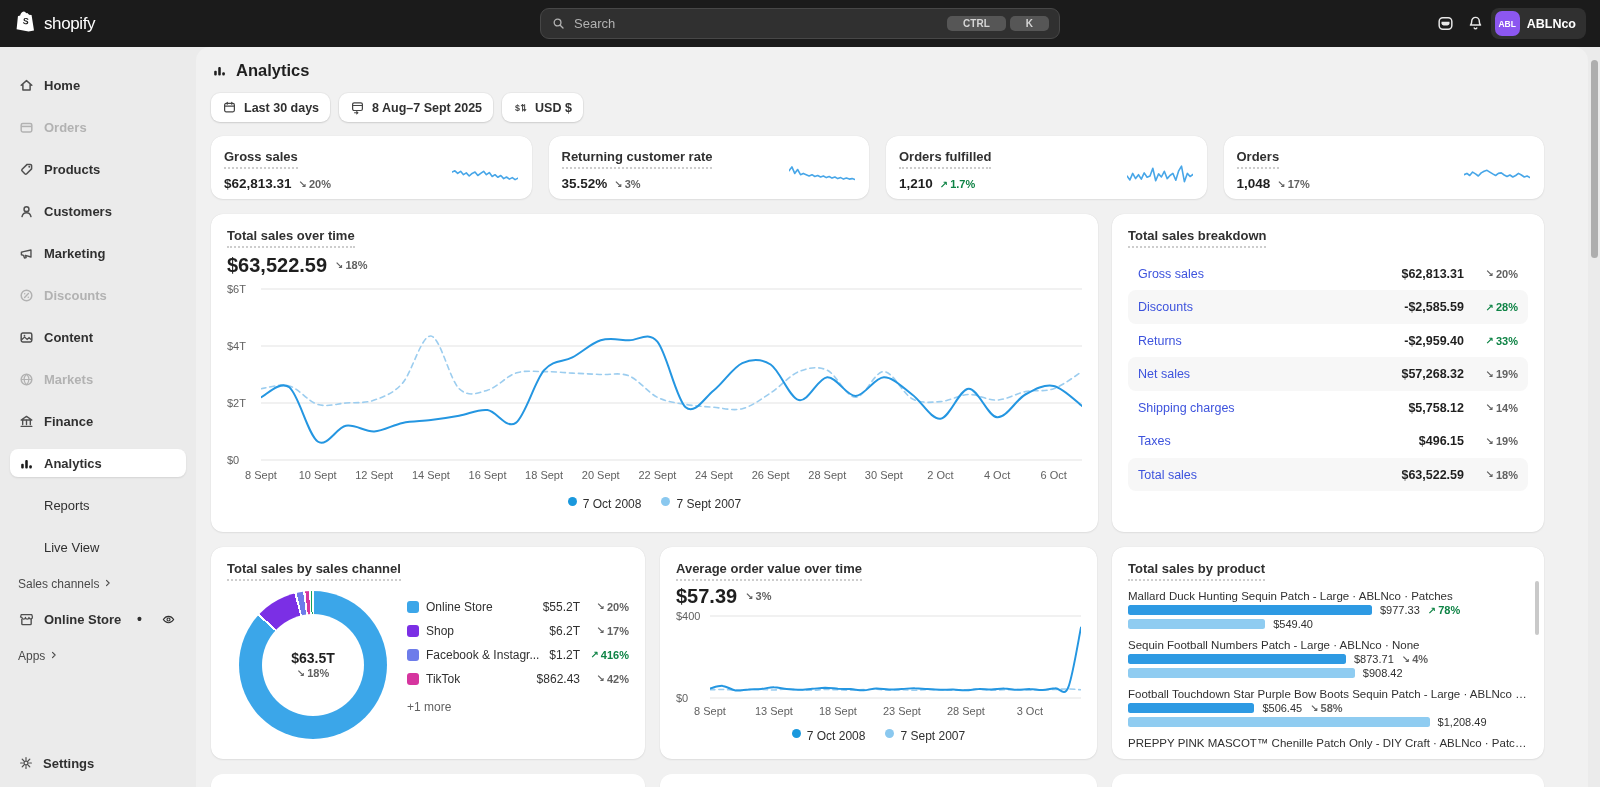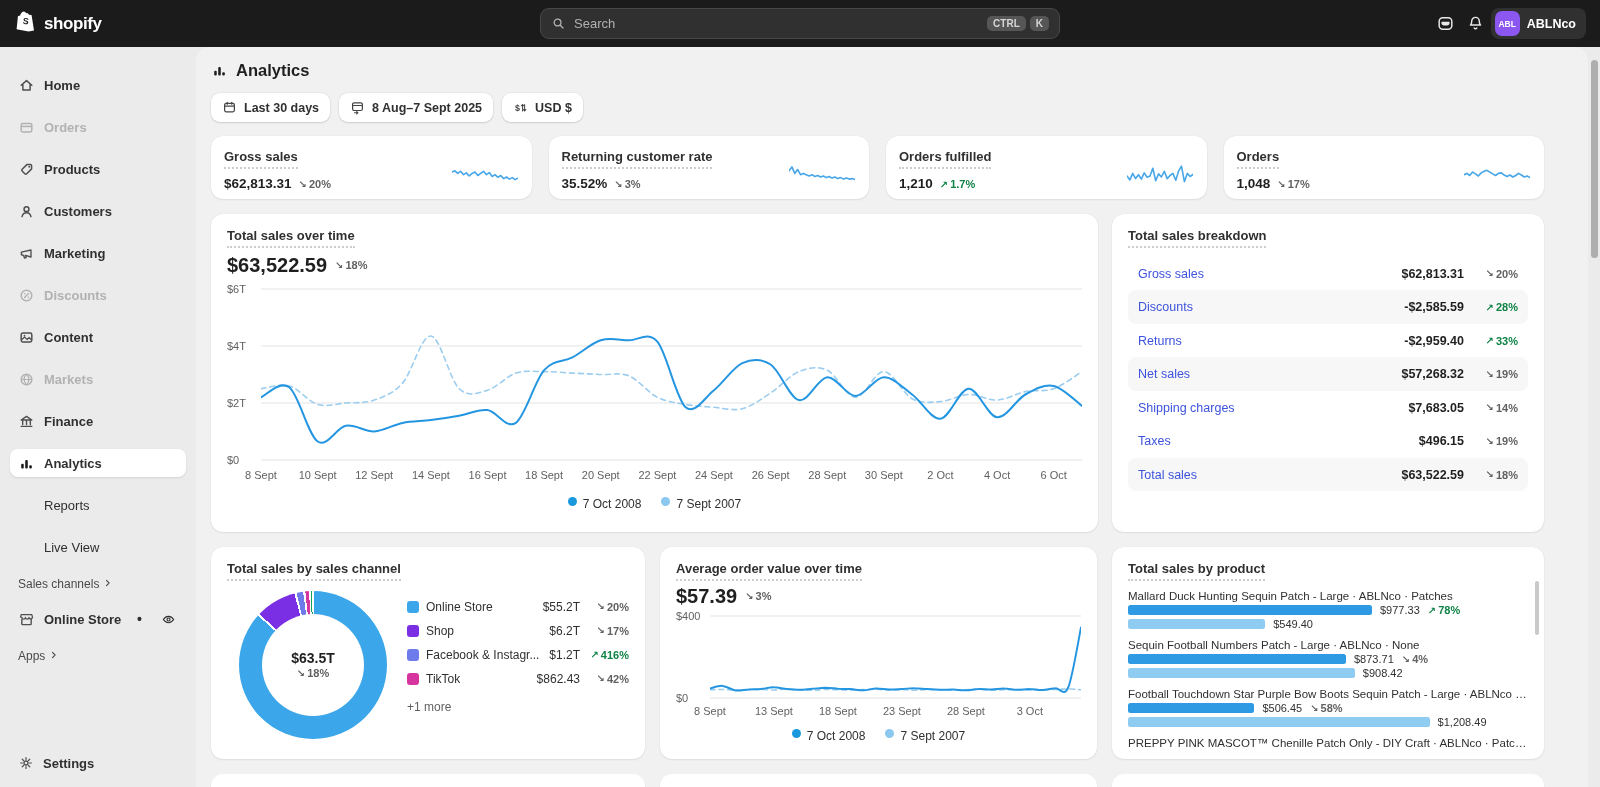--- a/index.html
+++ b/index.html
@@ -3,26 +3,26 @@
 <meta charset="utf-8">
 <style>
 *{margin:0;padding:0;box-sizing:border-box}
 html,body{width:1600px;height:787px;overflow:hidden;background:#ebebeb;
   font-family:"Liberation Sans","DejaVu Sans",sans-serif;color:#303030}
 button{font-family:inherit}
 
 .topbar{position:fixed;top:0;left:0;right:0;height:47px;background:#1b1b1b;display:flex;align-items:center;padding:0 14px;z-index:20}
 .logo{display:flex;align-items:center;gap:5px;color:#fff;cursor:pointer}
 .logo svg{width:25px;height:25px}
-.logo .word{font-size:17px;font-weight:700;letter-spacing:-.4px}
+.logo .word{font-size:17px;font-weight:400;letter-spacing:-.4px}
 .searchbar{position:absolute;left:50%;top:8px;transform:translateX(-50%);width:520px;height:31px;background:#303030;border:1px solid #474747;border-radius:9px;display:flex;align-items:center;gap:8px;padding:0 10px;color:#b2b2b2;font-size:13px;cursor:text}
 .searchbar .icon{display:flex;color:#b2b2b2}
 .searchbar .icon svg{width:15px;height:15px}
 .kbd-group{margin-left:auto;display:flex;gap:4px}
-.kbd{background:#565656;color:#d6d6d6;font-size:10px;font-weight:700;padding:2px 6px;border-radius:5px}
+.kbd{background:#565656;color:#d6d6d6;font-size:10px;font-weight:700;padding:2px 16px;border-radius:5px}
 .topbar-right{margin-left:auto;display:flex;align-items:center;}
 .tb-btn{width:30px;height:30px;border:none;background:transparent;color:#e8e8e8;display:flex;align-items:center;justify-content:center;border-radius:8px;cursor:pointer}
 .tb-btn svg{width:19px;height:19px}
 .user-chip{display:flex;align-items:center;gap:7px;background:#303030;border-radius:8px;padding:3px 10px 3px 4px;cursor:pointer}
 .avatar{width:25px;height:25px;border-radius:7px;color:#fff;font-size:8.5px;font-weight:700;display:flex;align-items:center;justify-content:center}
 .user-name{color:#fff;font-size:12.5px;font-weight:700}
 
 .sidebar{position:fixed;top:47px;left:0;width:196px;bottom:0;background:#ebebeb;padding-top:10px;font-size:13px}
 .side-item{display:flex;align-items:center;gap:9px;height:28px;margin:14px 10px;padding:0 8px;border-radius:8px;font-weight:700;cursor:pointer;color:#303030}
 .side-item .icon{width:17px;height:17px;display:flex;color:#4f4f4f;flex:0 0 17px}
@@ -457,21 +457,21 @@
           </div>
           <div class="brow alt">
             <a class="blink">Net sales</a>
             <span class="bval">$57,268.32</span>
             <span class="bdelta">
               <span class="delta down"><span class="arr">↘</span>19%</span>
             </span>
           </div>
           <div class="brow ">
             <a class="blink">Shipping charges</a>
-            <span class="bval">$7,683.05</span>
+            <span class="bval">$5,758.12</span>
             <span class="bdelta">
               <span class="delta down"><span class="arr">↘</span>14%</span>
             </span>
           </div>
           <div class="brow ">
             <a class="blink">Taxes</a>
             <span class="bval">$496.15</span>
             <span class="bdelta">
               <span class="delta down"><span class="arr">↘</span>19%</span>
             </span>

